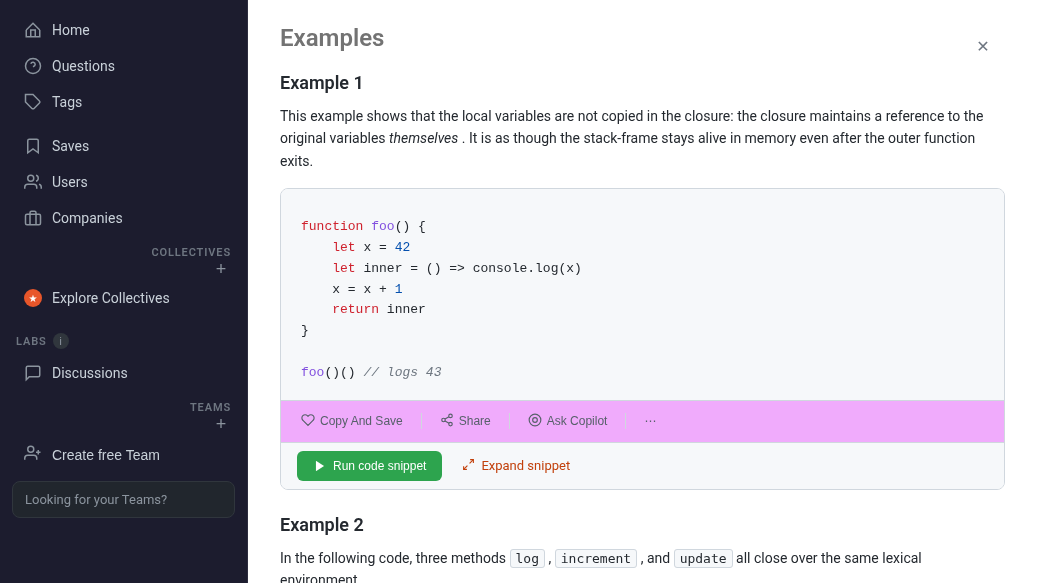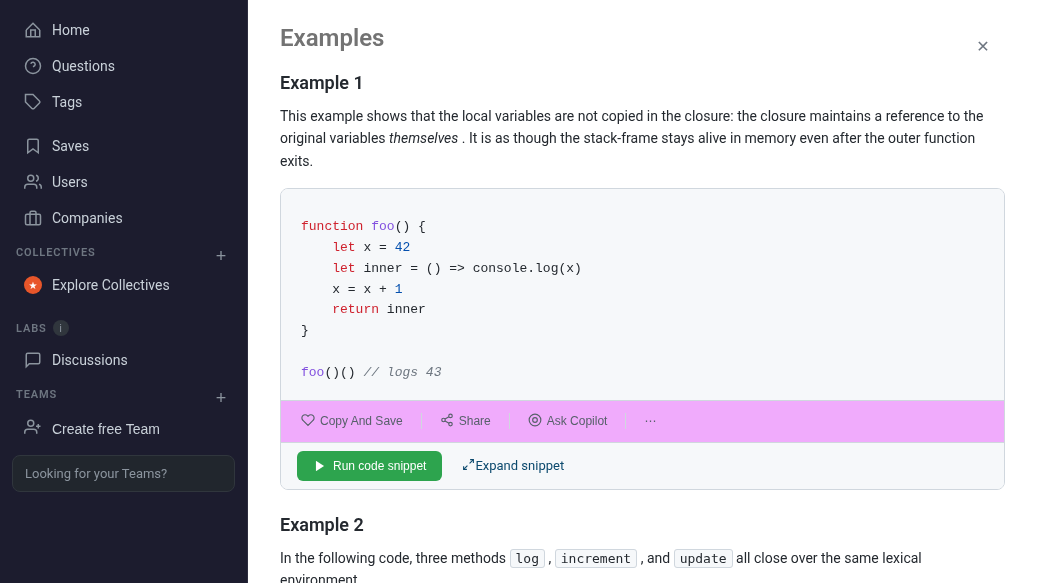--- a/index.html
+++ b/index.html
@@ -41,23 +41,24 @@
       height: 18px;
       display: flex;
       align-items: center;
       justify-content: center;
       color: #8b949e;
       font-size: 16px;
     }
 
     .sidebar-section-add {
       display: flex;
-      align-items: flex-start;
+      align-items: flex-end;
       justify-content: space-between;
       padding: 6px 16px 2px;
+      flex-direction: column;
     }
     .sidebar-section-add .label {
       font-size: 11px;
       font-weight: 600;
       color: #6e7681;
       text-transform: uppercase;
       letter-spacing: 0.08em;
     }
     .sidebar-add-btn {
       background: none;
@@ -243,22 +244,22 @@
     }
     .run-snippet-btn .play-icon {
       width: 14px;
       height: 14px;
       fill: white;
     }
 
     .expand-link {
       display: inline-flex;
       align-items: flex-start;
-      gap: 0;
-      color: #0c4a6e;
+      gap: 6px;
+      color: #c2410c;
       font-size: 13px;
       text-decoration: none;
       cursor: pointer;
       padding: 4px 4px;
     }
 
     .snippet-actions-row {
       display: flex;
       align-items: center;
       padding: 8px 16px;

